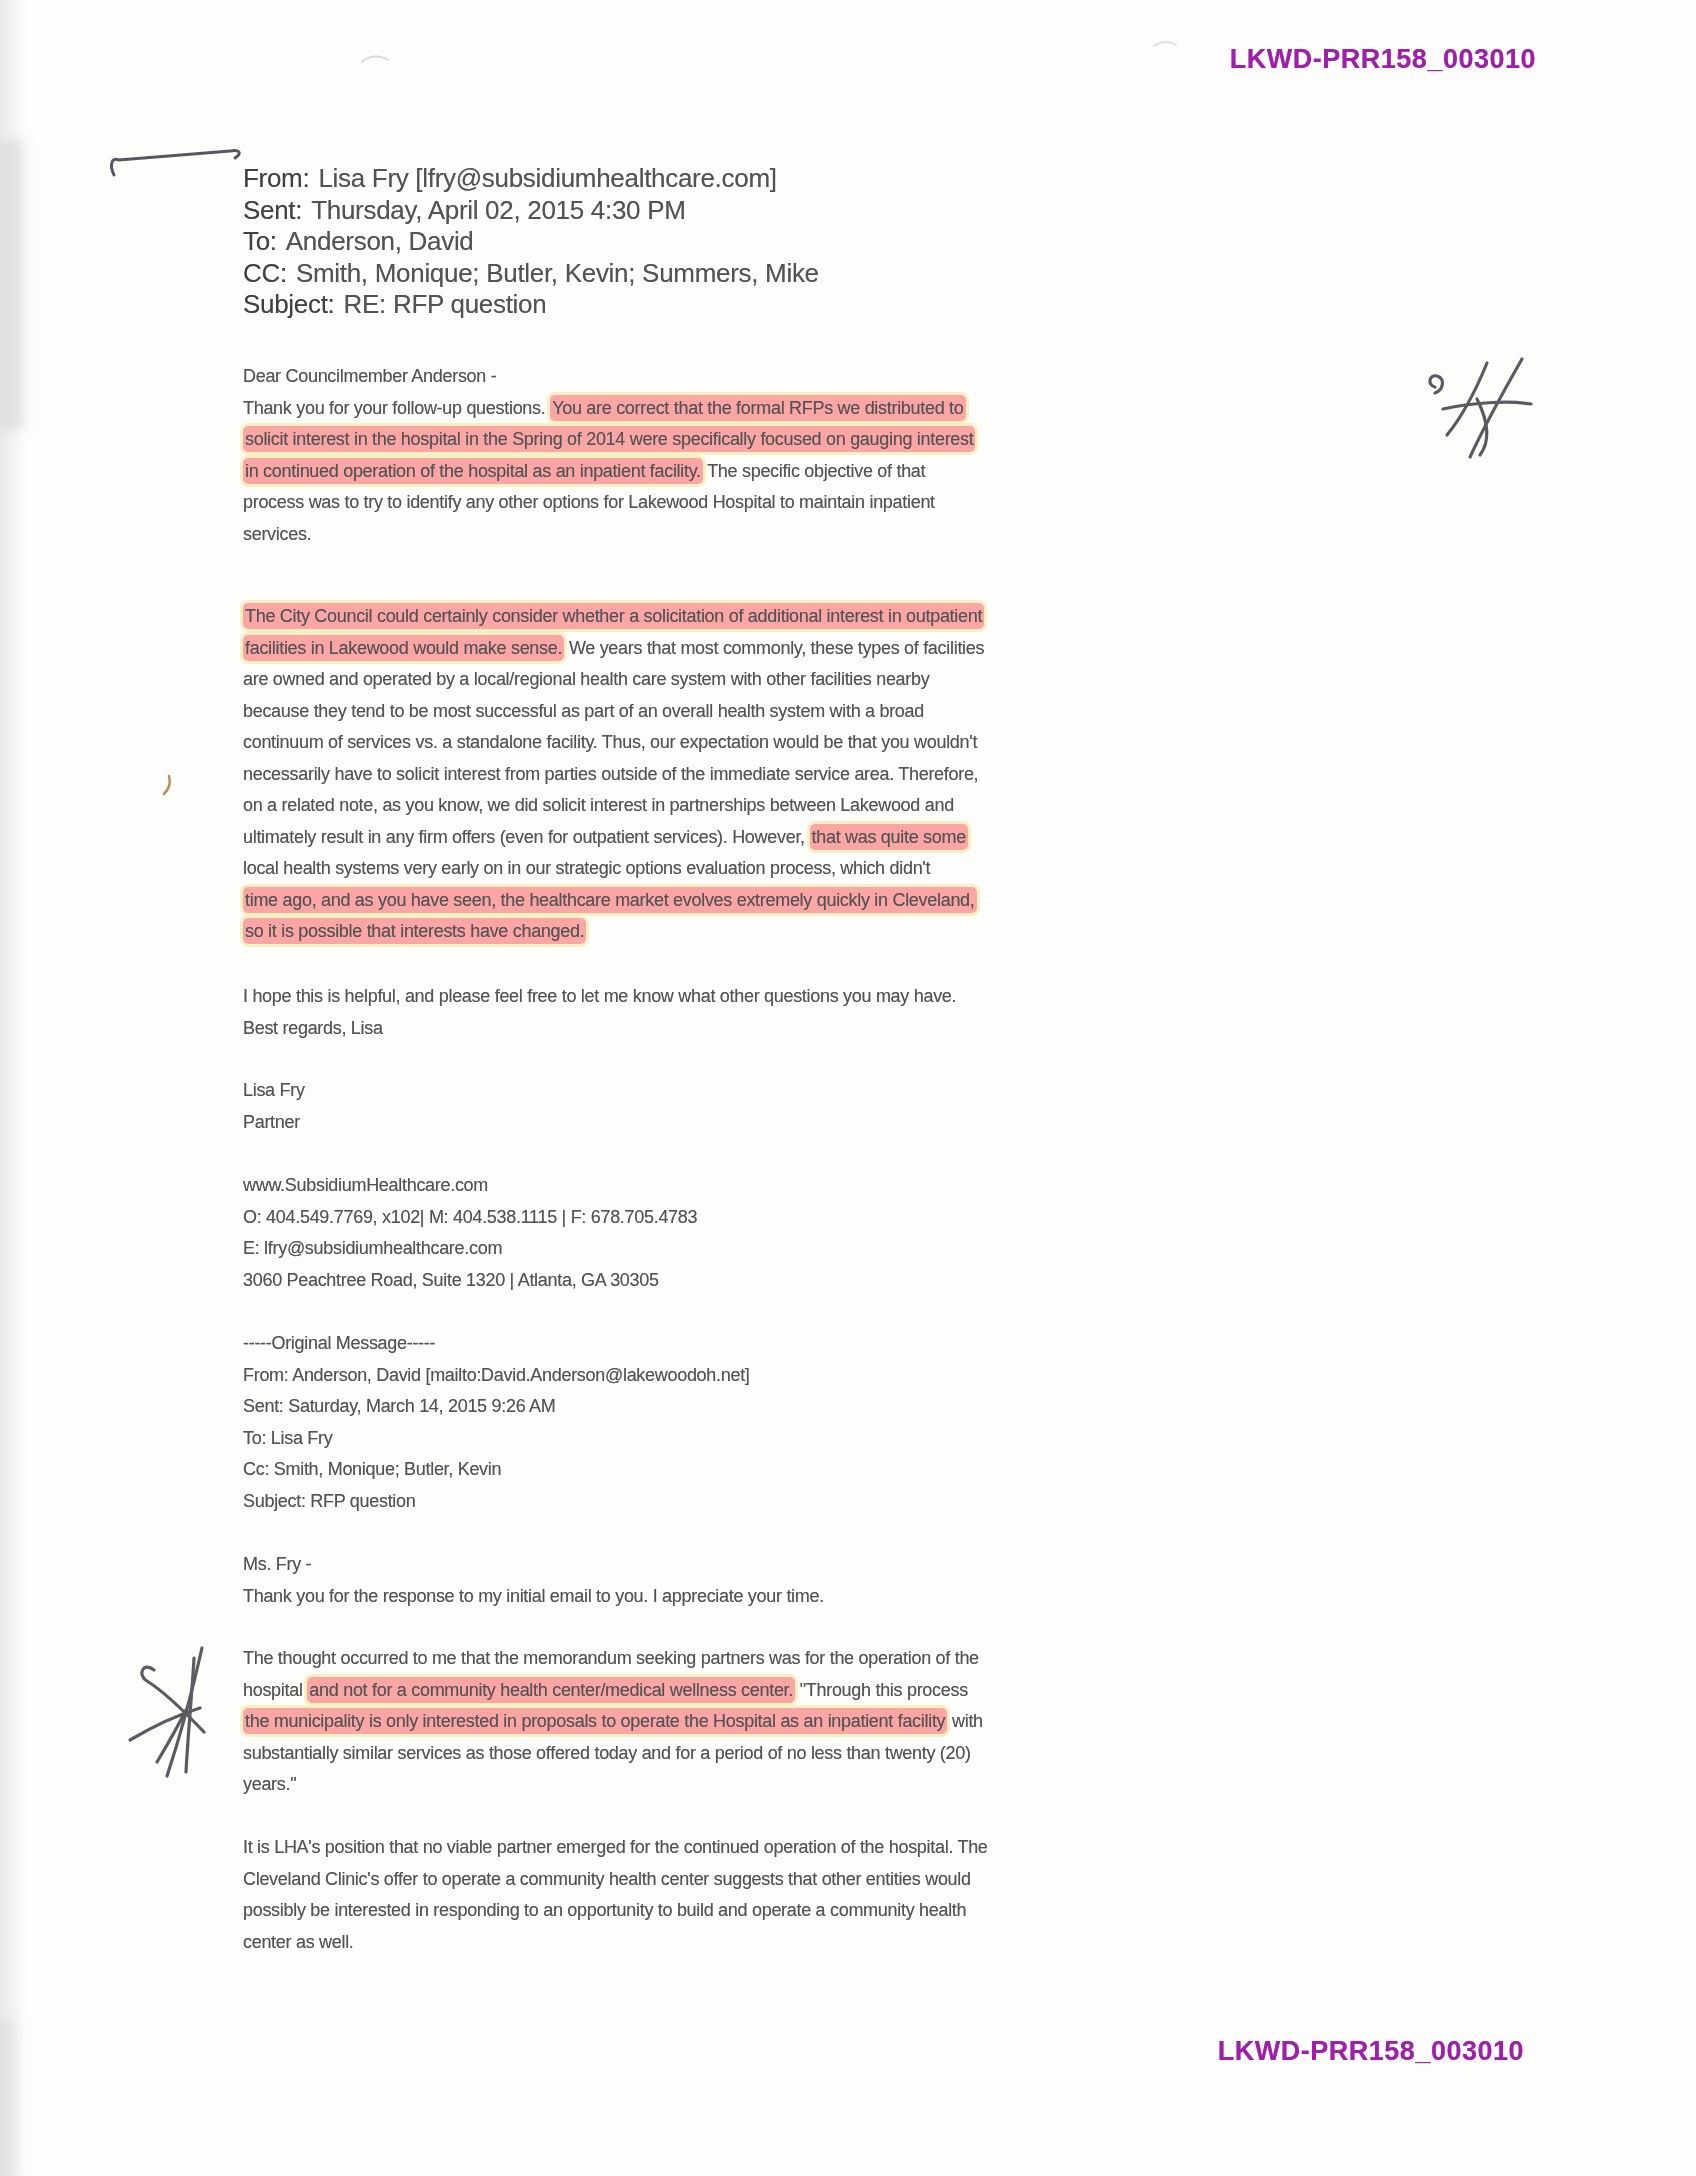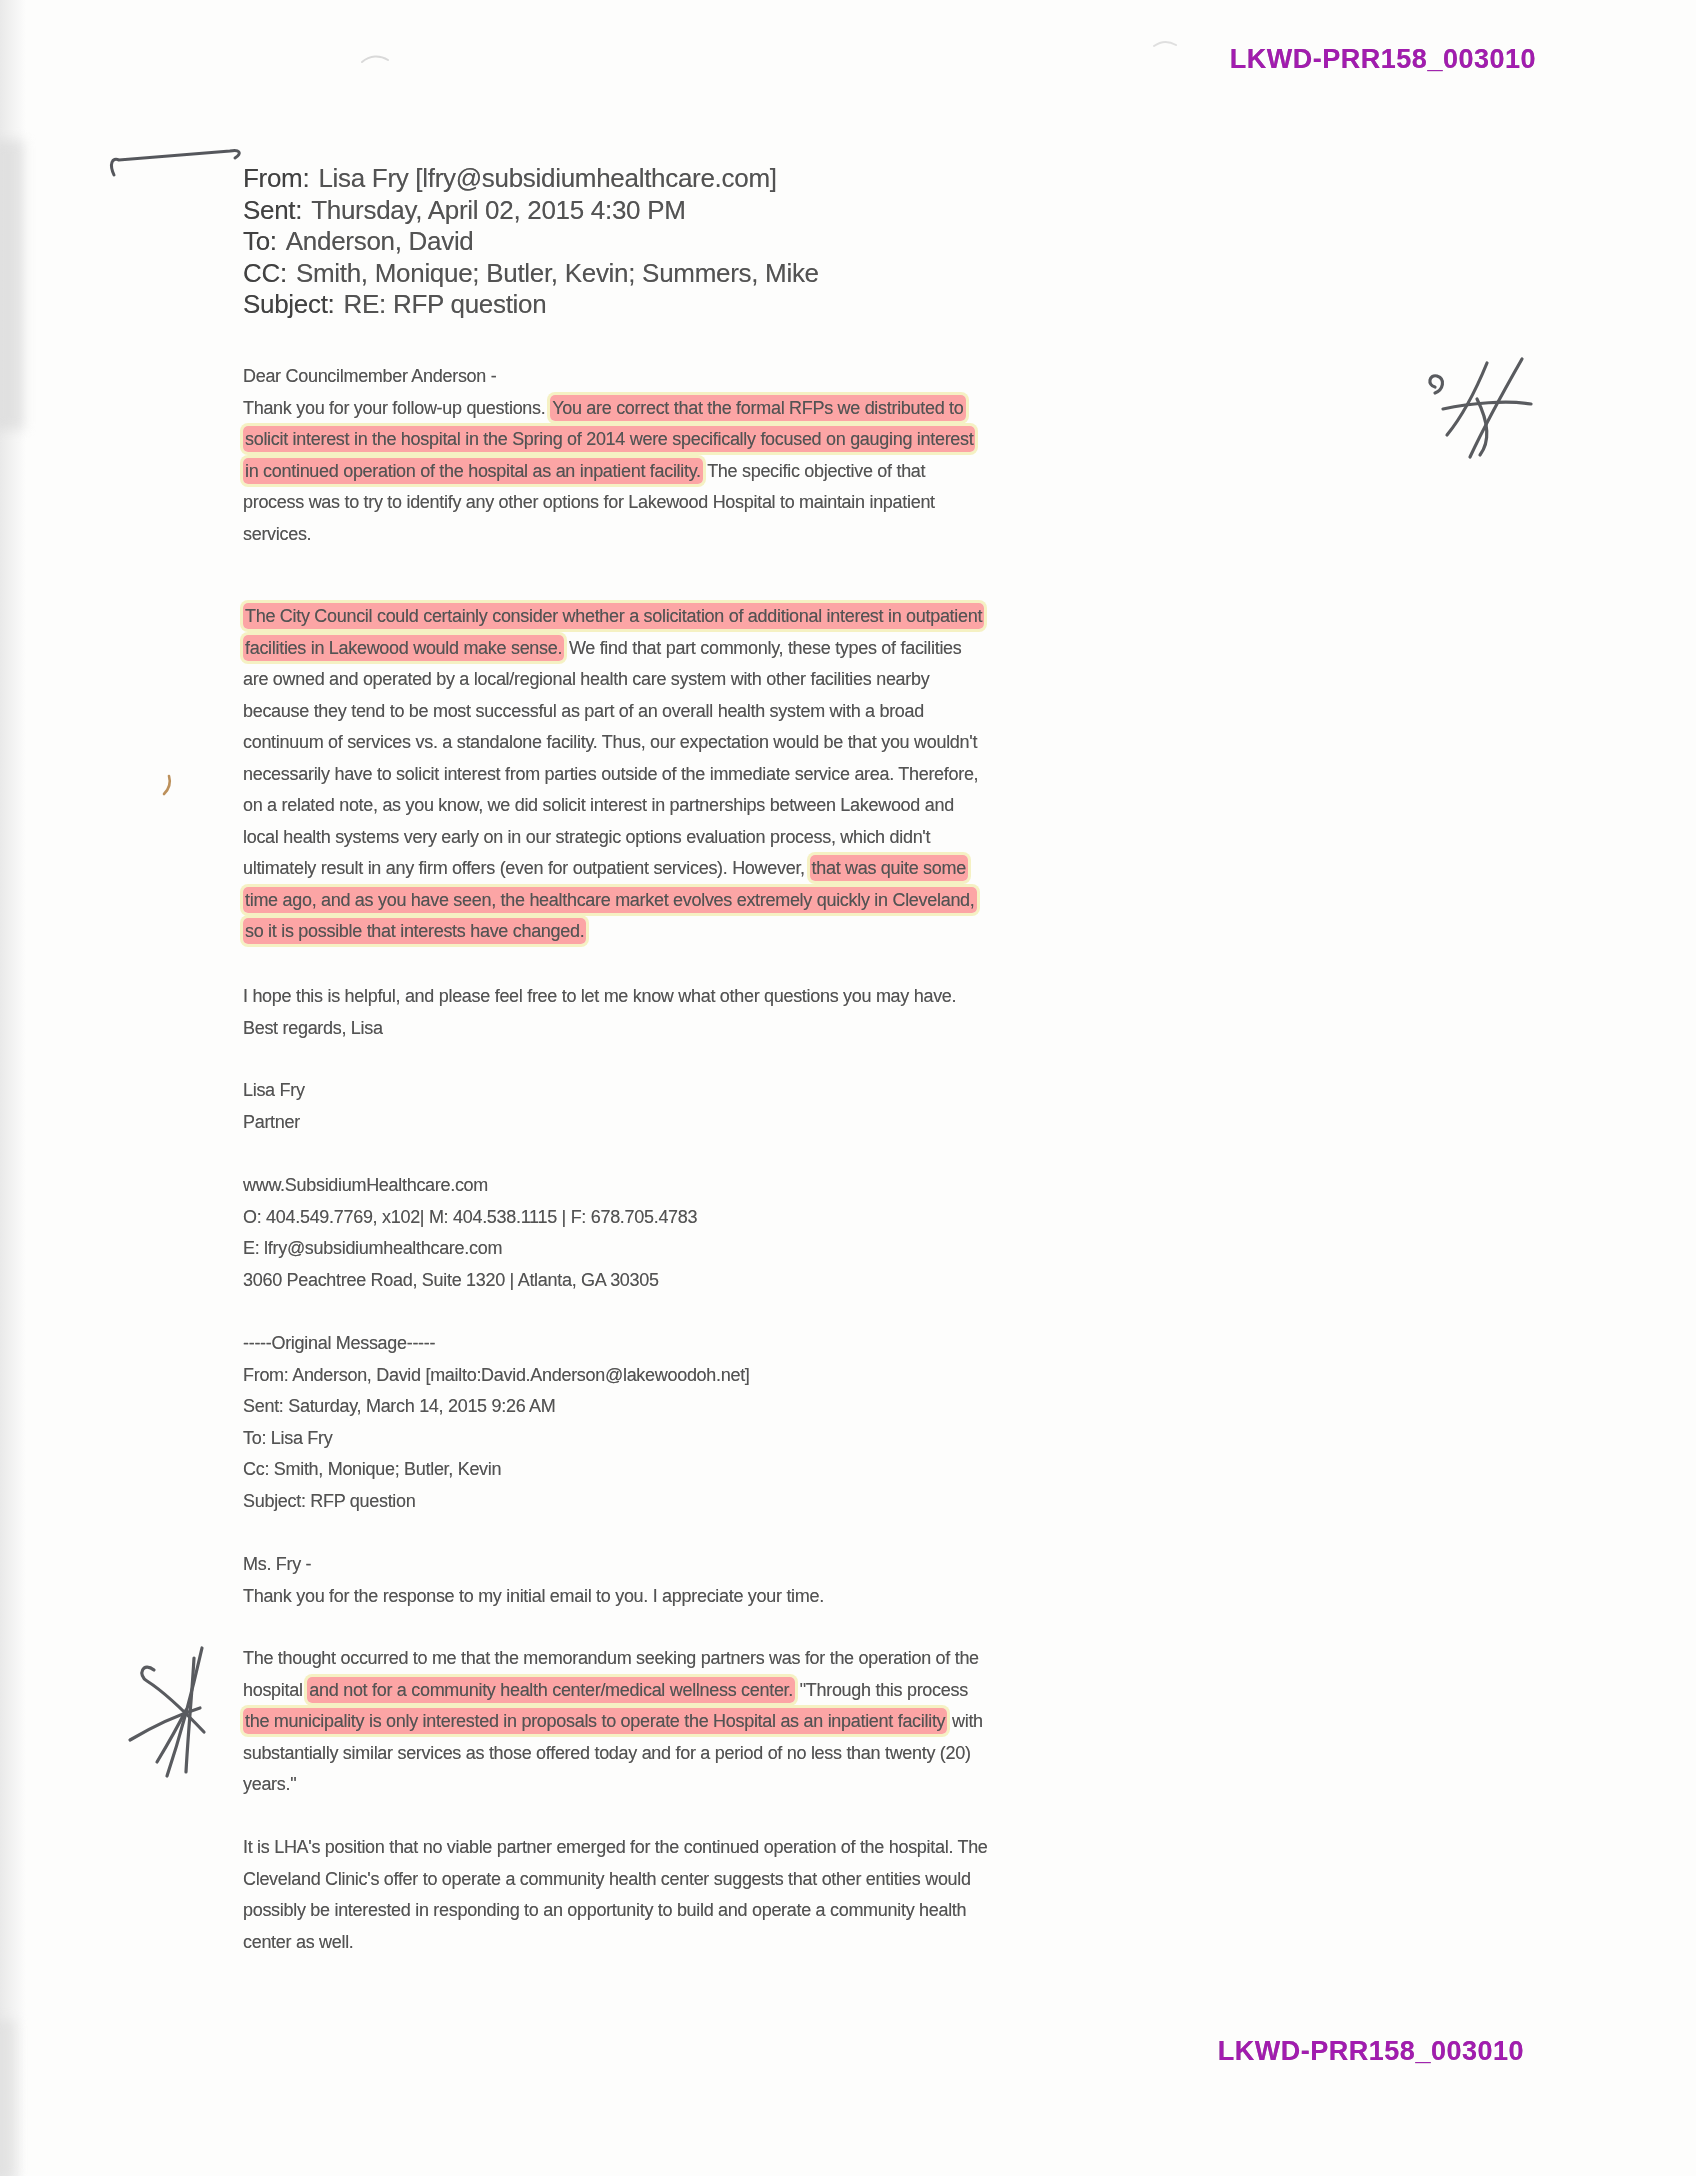--- a/index.html
+++ b/index.html
@@ -111,28 +111,28 @@
         <path d="M97,3 C81,31 59,71 45,101"></path>
         <path d="M62,7 C53,29 40,57 22,79"></path>
         <path d="M18,53 C46,47 82,44 106,48"></path>
         <path d="M52,43 C62,63 67,83 55,99"></path>
       </g>
     </svg>
   </div>
 
   <div class="tblock b-body2">
       <div class="tline"><span class="hl">The City Council could certainly consider whether a solicitation of additional interest in outpatient</span></div>
-      <div class="tline"><span class="hl">facilities in Lakewood would make sense.</span><span> We find that part commonly, these types of facilities</span></div>
+      <div class="tline"><span class="hl">facilities in Lakewood would make sense.</span><span> We years that most commonly, these types of facilities</span></div>
       <div class="tline"><span>are owned and operated by a local/regional health care system with other facilities nearby</span></div>
       <div class="tline"><span>because they tend to be most successful as part of an overall health system with a broad</span></div>
       <div class="tline"><span>continuum of services vs. a standalone facility. Thus, our expectation would be that you wouldn't</span></div>
       <div class="tline"><span>necessarily have to solicit interest from parties outside of the immediate service area. Therefore,</span></div>
       <div class="tline"><span>on a related note, as you know, we did solicit interest in partnerships between Lakewood and</span></div>
+      <div class="tline"><span>ultimately result in any firm offers (even for outpatient services). However, </span><span class="hl">that was quite some</span></div>
       <div class="tline"><span>local health systems very early on in our strategic options evaluation process, which didn't</span></div>
-      <div class="tline"><span>ultimately result in any firm offers (even for outpatient services). However, </span><span class="hl">that was quite some</span></div>
       <div class="tline"><span class="hl">time ago, and as you have seen, the healthcare market evolves extremely quickly in Cleveland,</span></div>
       <div class="tline"><span class="hl">so it is possible that interests have changed.</span></div>
     </div>
 
   <div class="mark" style="left:162px;top:774px;">
     <svg width="12" height="24" viewBox="0 0 12 24">
       <path d="M7,2 C9,9 7,15 2,20" stroke="#b07c3e" stroke-width="2.6" fill="none" stroke-linecap="round" opacity=".85"></path>
     </svg>
   </div>
 

